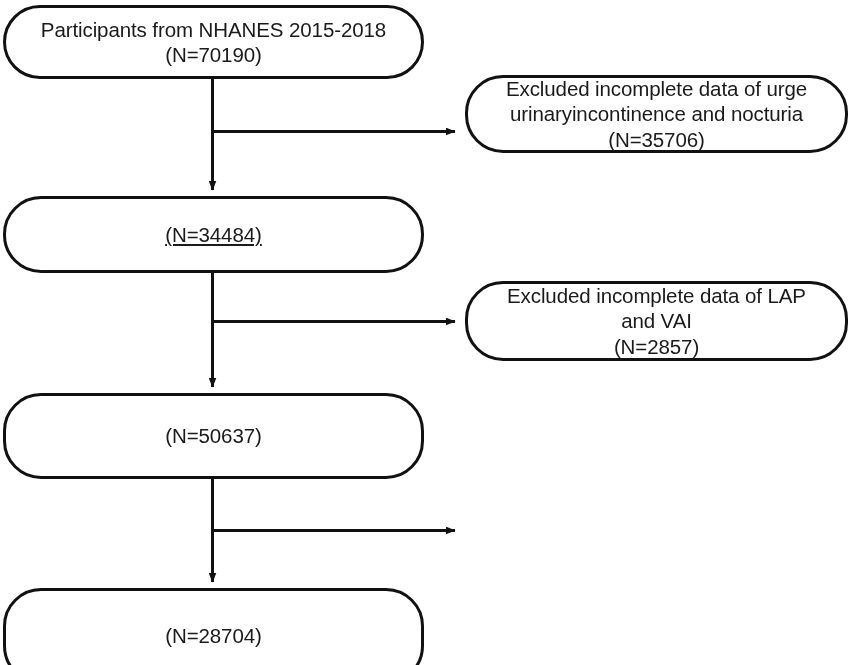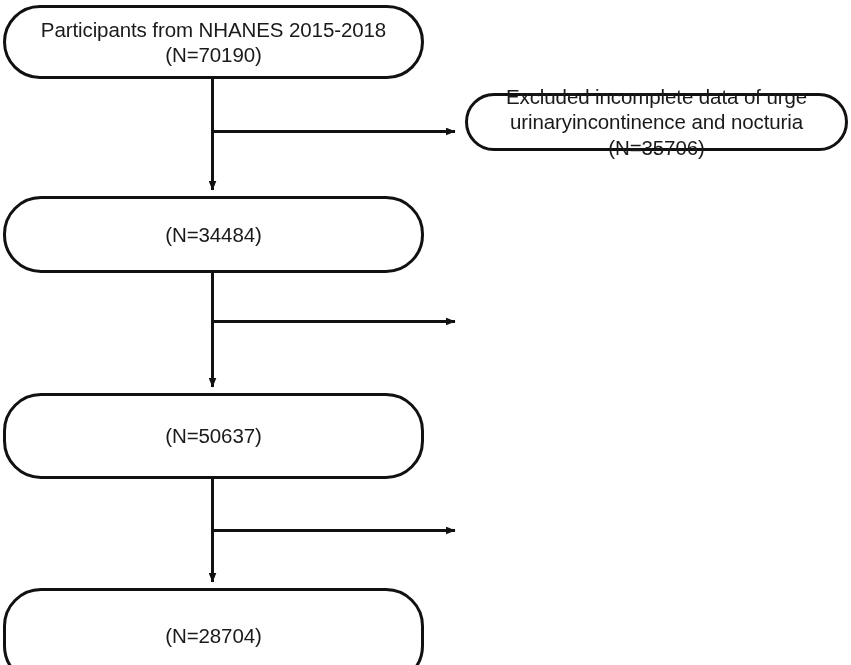--- a/index.html
+++ b/index.html
@@ -75,25 +75,28 @@
       <line x1="212.5" y1="478" x2="212.5" y2="582" stroke="#111111" stroke-width="3" marker-end="url(#arrowhead)"></line>
     </g>
     <g>
       <line x1="212.5" y1="530.5" x2="455" y2="530.5" stroke="#111111" stroke-width="3" marker-end="url(#arrowhead)"></line>
     </g>
   </svg>
 
   <div class="node main-node" style="top:5px; height:74px;">Participants from NHANES 2015-2018
 (N=70190)</div>
 
-  <div class="node main-node" style="top:196px; height:77px;">(N=34484)</div>
+  <div class="node main-node" style="top:196px; height:77px;text-decoration:underline;">(N=34484)</div>
 
   <div class="node main-node" style="top:393px; height:86px;">(N=50637)</div>
 
   <div class="node main-node" style="top:588px; height:96px;">(N=28704)</div>
 
-  <div class="node excl-node" style="top:93px; height:58px;">Excluded incomplete data of urge
+  <div class="node excl-node" style="top:75px; height:78px;">Excluded incomplete data of urge
 urinaryincontinence and nocturia
 (N=35706)</div>
 
+  <div class="node excl-node" style="top:281px; height:80px;">Excluded incomplete data of LAP
+and VAI
+(N=2857)</div>
 
 
 </div>
 
 </body></html>

